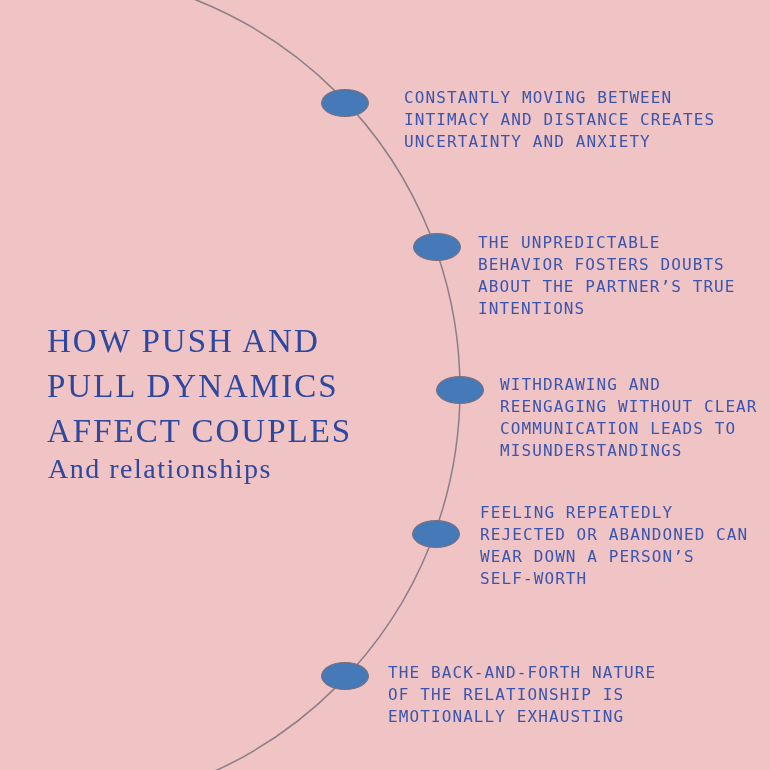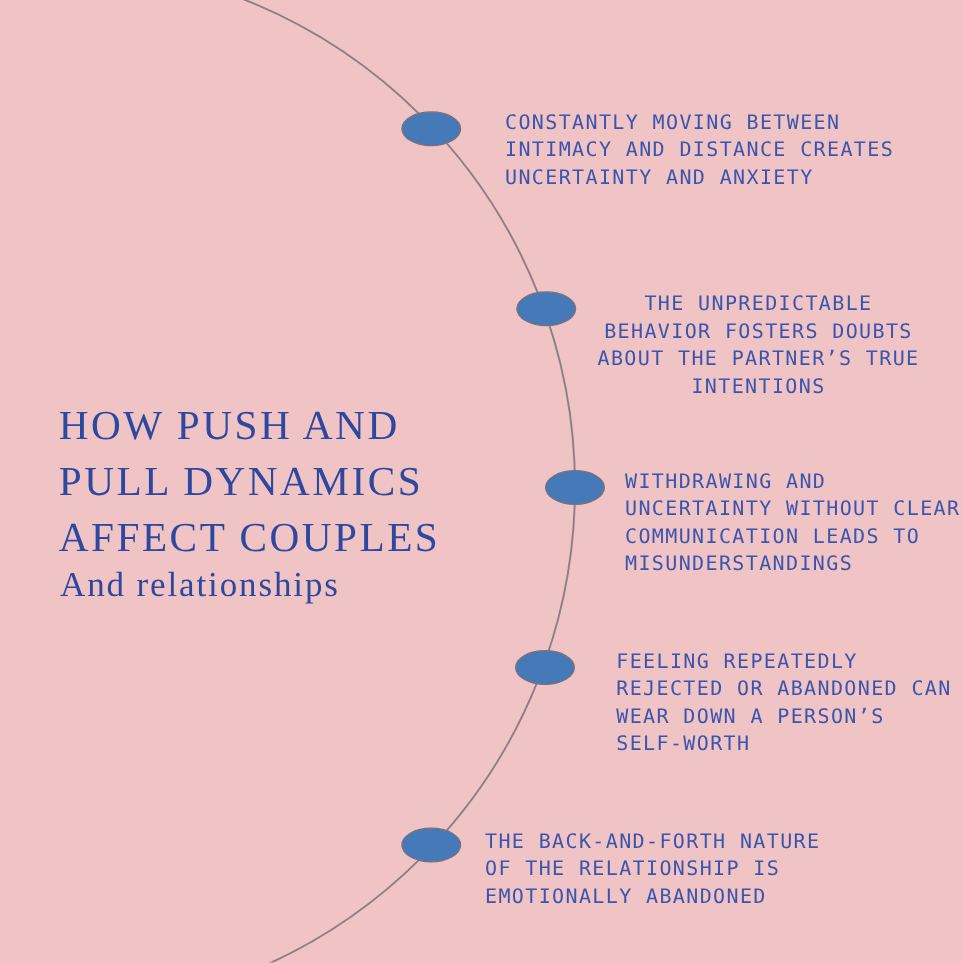--- a/index.html
+++ b/index.html
@@ -63,23 +63,23 @@
     font-weight:normal;
   }
   
   .node-1{left:321px;top:89px;}
   .node-2{left:413px;top:233px;}
   .node-3{left:436px;top:376px;}
   .node-4{left:412px;top:520px;}
   .node-5{left:321px;top:662px;}
   
   .text-1{left:388px;top:87px;margin-left:16px;}
-  .text-2{left:478px;top:232px;text-align:center;}
+  .text-2{left:478px;top:232px;}
   .text-3{left:500px;top:374px;}
-  .text-4{left:480px;top:518px;margin-left:13px;}
+  .text-4{left:480px;top:502px;}
   .text-5{left:388px;top:662px;}
 </style>
 </head>
 <body>
 
 <svg class="arc-svg" viewBox="0 0 770 770" aria-hidden="true">
   <circle cx="40.5" cy="389.5" r="419.5" fill="none" stroke="#8b7f86" stroke-width="1.5"></circle>
 </svg>
 
 <div class="title-block">
@@ -97,22 +97,22 @@
 <div class="node node-5"></div>
 
 <div class="item-text text-1">CONSTANTLY MOVING BETWEEN
 INTIMACY AND DISTANCE CREATES
 UNCERTAINTY AND ANXIETY</div>
 <div class="item-text text-2">THE UNPREDICTABLE
 BEHAVIOR FOSTERS DOUBTS
 ABOUT THE PARTNER’S TRUE
 INTENTIONS</div>
 <div class="item-text text-3">WITHDRAWING AND
-UNCERTAINTY WITHOUT CLEAR
+REENGAGING WITHOUT CLEAR
 COMMUNICATION LEADS TO
 MISUNDERSTANDINGS</div>
 <div class="item-text text-4">FEELING REPEATEDLY
 REJECTED OR ABANDONED CAN
 WEAR DOWN A PERSON’S
 SELF-WORTH</div>
 <div class="item-text text-5">THE BACK-AND-FORTH NATURE
 OF THE RELATIONSHIP IS
-EMOTIONALLY ABANDONED</div>
+EMOTIONALLY EXHAUSTING</div>
 
 </body></html>

